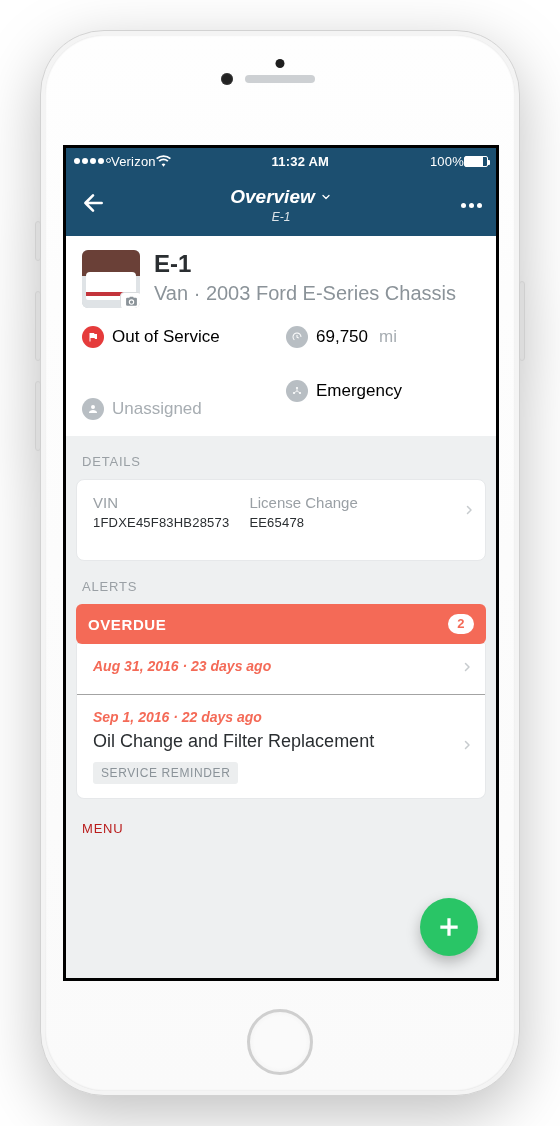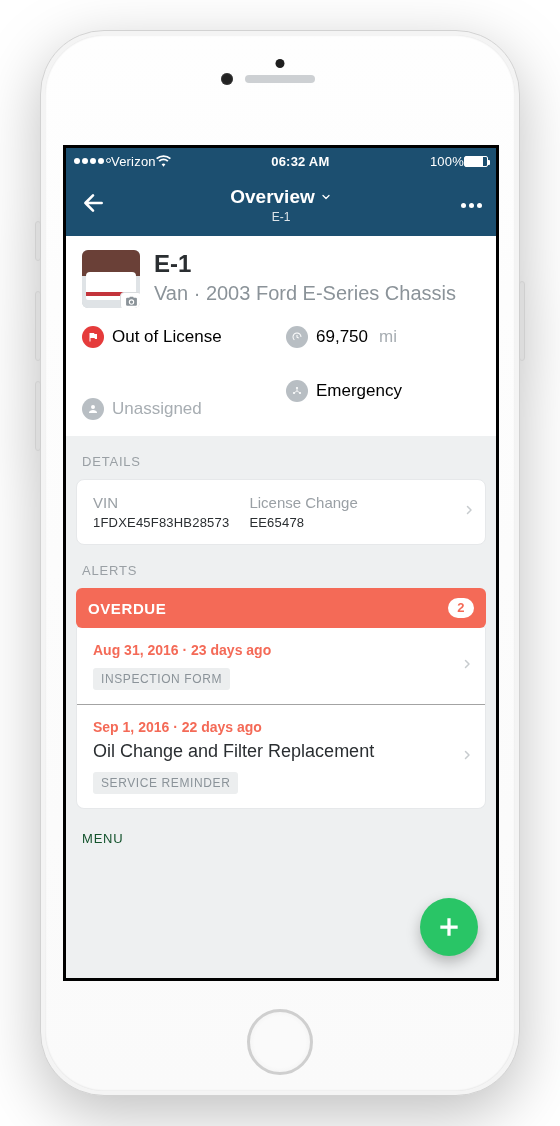--- a/index.html
+++ b/index.html
@@ -47,21 +47,21 @@
   .dots{display:flex;gap:2px;}
   .dots i{width:6px;height:6px;border-radius:50%;background:#fff;display:block;}
   .dots i.empty{background:transparent;border:1px solid #fff;width:5px;height:5px;}
   .wifi-icon,.battery{display:inline-flex;}
   .battery{width:24px;height:11px;border:1px solid #fff;border-radius:2px;position:relative;}
   .battery::after{content:"";position:absolute;right:-3px;top:3px;width:2px;height:5px;background:#fff;border-radius:0 1px 1px 0;}
   .battery i{display:block;height:100%;background:#fff;width:83%;}
 
   
   .navbar{ background:#1c4f70; color:#fff; height:62px; display:flex; align-items:center;
-    padding:0 14px; position:relative;}
+    padding:0 14px; position:relative;font-style:italic;}
   .nav-title{position:absolute;left:0;right:0;text-align:center;}
   .nav-title .t{font-size:19px;font-weight:600;display:inline-flex;align-items:center;gap:5px;}
   .nav-title .sub{font-size:12px;opacity:.85;margin-top:2px;}
   .chev-down{width:12px;height:12px;}
   .back-arrow{width:26px;height:26px;}
   .more-dots{margin-left:auto;display:flex;gap:3px;}
   .more-dots i{width:5px;height:5px;background:#fff;border-radius:50%;display:block;}
 
   
   .vehicle-header{background:#fff;padding:14px 16px 16px;}
@@ -80,49 +80,49 @@
   .vh-cell .ic{width:22px;height:22px;border-radius:50%;display:flex;align-items:center;justify-content:center;}
   .ic.flag{background:#e53b3b;} .ic.flag svg{fill:#fff;width:12px;height:12px;}
   .ic.gray{background:#b8bec3;} .ic.gray svg{fill:#fff;width:12px;height:12px;}
   .vh-cell .unit{color:#a7adb2;margin-left:3px;}
   .vh-cell.muted{color:#a7adb2;margin-top:36px;}
 
   .section-label{font-size:13px;letter-spacing:.8px;color:#9aa0a5;padding:18px 16px 10px;}
 
   
   .card{background:#fff;border:1px solid #e6e8ea;border-radius:8px;margin:0 10px;}
-  .details-row{display:flex;align-items:center;padding:14px 10px 14px 16px;gap:10px;}
+  .details-row{display:flex;align-items:center;padding:14px 10px 30px 16px;gap:10px;}
   .dcol{flex:0 0 auto;}
   .dcol .lab{font-size:15px;color:#9aa0a5;margin-bottom:4px;}
   .dcol .val{font-size:13px;color:#2a2e31;letter-spacing:.2px;}
   .row-chev{margin-left:auto;color:#c7cbce;}
 
   
   .overdue-bar{background:#f46a57;color:#fff;border-radius:6px;margin:0 10px;padding:10px 12px;
     display:flex;align-items:center;font-weight:700;letter-spacing:.6px;font-size:15px;}
   .overdue-bar .badge{margin-left:auto;background:#fff;color:#f46a57;font-size:13px;
     padding:0 9px;line-height:20px;border-radius:11px;font-weight:700;}
 
   .alert-card{margin-top:0;border-top:none;border-radius:0 0 8px 8px;}
   .alert-item{padding:14px 12px 14px 16px;display:flex;gap:10px;align-items:flex-start;}
   .alert-item + .alert-item{border-top:1px solid #a3a3a3;gap:36px;}
   .alert-body{flex:1;}
-  .a-date{color:#f46a57;font-weight:600;font-size:14px;}
+  .a-date{color:#f46a57;font-weight:600;font-size:14px;font-style:italic;}
   .a-title{color:#2a2e31;font-size:18px;margin-top:6px;}
   .a-tag{display:inline-block;margin-top:10px;background:#eceeef;color:#8b9399;font-size:12px;
     letter-spacing:.6px;padding:4px 8px;border-radius:3px;}
   .alert-item .row-chev{align-self:center;}
 
   
   .fab{position:absolute;right:18px;bottom:22px;width:58px;height:58px;border-radius:50%;
     background:#29c566;display:flex;align-items:center;justify-content:center;
     box-shadow:0 6px 14px rgba(0,0,0,.25);}
   .fab svg{width:26px;height:26px;stroke:#fff;stroke-width:3;}
 
-  .menu-label{font-size:13px;letter-spacing:.8px;color:#14532d;padding:22px 16px 0;}
+  .menu-label{font-size:13px;letter-spacing:.8px;color:#b91c1c;padding:22px 16px 0;}
 </style>
 </head>
 <body>
 
 <div class="phone">
   <div class="side-btn l1"></div>
   <div class="side-btn l2"></div>
   <div class="side-btn l3"></div>
   <div class="side-btn r1"></div>
   <div class="sensor"></div>
@@ -140,21 +140,21 @@
             <i></i>
             <i class="empty"></i>
         </span>
         <span>Verizon</span>
         <span class="wifi-icon">
           <svg width="15" height="12" viewBox="0 0 24 18">
               <path fill="#fff" d="M12 18l3-4a5 5 0 00-6 0l3 4zm-6-8a10 10 0 0112 0l2-2a13 13 0 00-16 0l2 2zm-4-4a16 16 0 0120 0l2-2a19 19 0 00-24 0l2 2z"></path>
             </svg>
         </span>
       </div>
-      <div class="sb-center">06:32 AM</div>
+      <div class="sb-center">11:32 AM</div>
       <div class="sb-right">
         <span>100%</span>
         <span class="battery">
             <i></i>
           </span>
       </div>
     </div>
 
     <div class="navbar">
       <span>
@@ -196,21 +196,21 @@
         </div>
       </div>
 
       <div class="vh-grid">
         <div class="vh-cell">
           <span class="ic flag">
             <svg viewBox="0 0 24 24">
                 <path d="M5 3v18h2v-7h8l1 2h4V6h-5l-1-2H5z"></path>
               </svg>
           </span>
-          <span>Out of License</span>
+          <span>Out of Service</span>
         </div>
         <div class="vh-cell">
           <span class="ic gray">
             <svg viewBox="0 0 24 24">
                 <path d="M12 3a9 9 0 00-9 9 9 9 0 003 6.7l1.4-1.4A7 7 0 1119 12h2A9 9 0 0012 3zm-1 5v5l4 2 .9-1.8L13 12V8h-2z"></path>
               </svg>
           </span>
           <span>69,750</span>
           <span class="unit">mi</span>
         </div>
@@ -257,21 +257,20 @@
 
     <div class="section-label">ALERTS</div>
     <div class="overdue-bar">
       <span>OVERDUE</span>
       <span class="badge">2</span>
     </div>
     <div class="card alert-card">
       <div class="alert-item">
         <div class="alert-body">
           <div class="a-date">Aug 31, 2016 · 23 days ago</div>
-          <div class="a-tag">INSPECTION FORM</div>
         </div>
         <span class="row-chev">
           <svg width="12" height="18" viewBox="0 0 24 24">
               <path fill="none" stroke="currentColor" stroke-width="3" stroke-linecap="round" stroke-linejoin="round" d="M9 5l7 7-7 7"></path>
             </svg>
         </span>
       </div>
       <div class="alert-item">
         <div class="alert-body">
           <div class="a-date">Sep 1, 2016 · 22 days ago</div>

